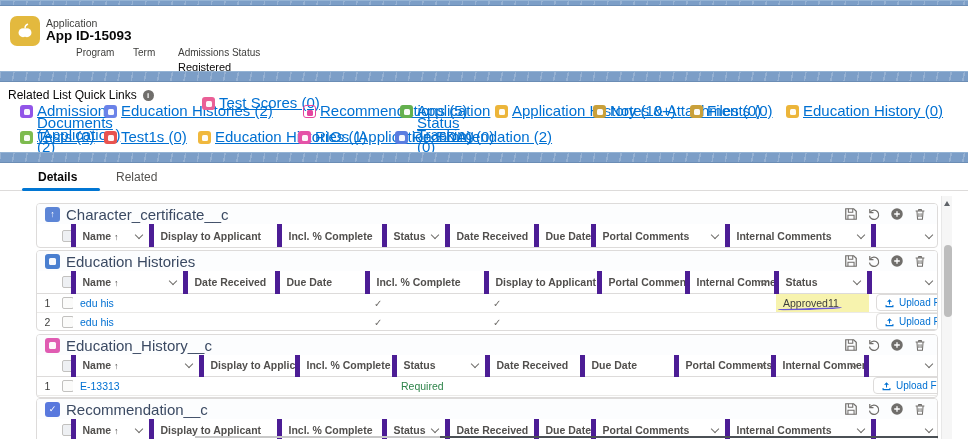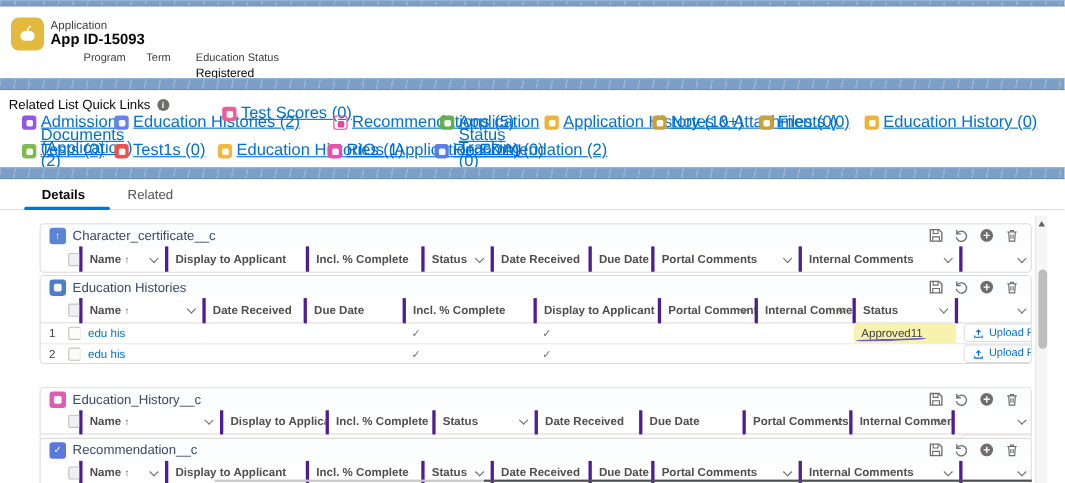--- a/index.html
+++ b/index.html
@@ -50,27 +50,27 @@
   .tab.idle { color:#54524f; }
   .tab-underline { position:absolute; left:22px; top:25px; width:78px; height:3px; background:#0176d3; border-radius:2px; }
 
   
   .card { position:absolute; left:36px; width:902px; background:#fff; border:1px solid #dddbda; border-radius:4px; overflow:hidden; }
   .card-head { height:20px; display:flex; align-items:center; gap:6px; padding:0 8px; background:#fcfdfe; }
   .sec-ico { width:15px; height:15px; border-radius:3px; color:#fff; font-size:9px; line-height:15px; text-align:center; flex:0 0 15px; }
   .ico-arrow::after { content:"↑"; }
   .ico-doc::after { content:""; display:block; width:7px; height:7px; margin:4px auto 0; background:rgba(255,255,255,.95); border-radius:1.5px; }
   .ico-check::after { content:"✓"; }
-  .sec-title { font-size:12px; color:#3b4a63; }
+  .sec-title { font-size:15px; color:#3b4a63; }
   .head-actions { margin-left:auto; display:flex; gap:9px; align-items:center; padding-right:2px; }
   .act { width:14px; height:14px; cursor:pointer; display:inline-flex; }
 
   table.grid { width:100%; border-collapse:collapse; table-layout:fixed; }
   table.grid th { font-size:10.5px; font-weight:700; color:#514f4d; text-align:left; padding:0 4px 0 7px; border-bottom:1px solid #dddbda; position:relative; overflow:hidden; white-space:nowrap; }
-  table.grid th.sep { border-left:3px solid #4c1d95; }
+  table.grid th.sep { border-left:5px solid #4c1d95; }
   .th-chev { position:absolute; right:7px; top:50%; margin-top:-4px; }
   .sort-arrow { font-size:9px; color:#514f4d; margin-left:3px; }
   table.grid td { font-size:10.5px; color:#3e3e3c; padding:0 4px 0 7px; border-bottom:1px solid #ebeae8; height:19px; overflow:hidden; white-space:nowrap; }
   td.num { color:#706e6b; font-size:10px; text-align:center; padding:0; }
   .cb { display:inline-block; width:12px; height:12px; border:1px solid #c2c1bf; border-radius:2px; background:#fbfbfa; cursor:pointer; vertical-align:middle; }
   .cb.hd { background:#eef0f3; }
   a.lnk { color:#0070d2; text-decoration:none; cursor:pointer; }
   .check { color:#706e6b; font-size:10px; }
   td.hl { background:#f7f3ae; position:relative; }
   .scribble { position:absolute; left:2px; bottom:2px; width:64px; height:3px; border-bottom:2.5px solid #6a58d8; border-radius:60%; transform:rotate(-1.6deg); }
@@ -104,21 +104,21 @@
     <div class="rec-title">App ID-15093</div>
 
 
     <div class="field" style="left:76px">
       <div class="f-label">Program</div>
     </div>
     <div class="field" style="left:133px">
       <div class="f-label">Term</div>
     </div>
     <div class="field" style="left:178px">
-      <div class="f-label">Education Status</div>
+      <div class="f-label">Admissions Status</div>
       <div class="f-value">Registered</div>
     </div>
   </div>
 
   <div class="band band1"></div>
 
   <div class="quicklinks">
     <div class="ql-title"><span>Related List Quick Links</span><span class="info-ico">i</span></div>
 
     <a class="ql-item" style="left:20px;top:23px;width:86px">
@@ -333,21 +333,21 @@
                   <path d="M8 11V4.5M5.3 7L8 4.3 10.7 7" fill="none" stroke="#0070d2" stroke-width="1.5"></path>
                   <path d="M3 11.5V14h10v-2.5" fill="none" stroke="#0070d2" stroke-width="1.5"></path>
                 </svg>
                 <span>Upload Files</span>
               </button></td>
       </tr>
     </tbody>
       </table>
   </div>
 
-  <div class="card" style="top:352px;height:50px">
+  <div class="card" style="top:334px;height:64px">
     <div class="card-head">
       <span class="sec-ico ico-doc" style="background-color: rgb(224, 92, 178);"></span>
       <span class="sec-title">Education_History__c</span>
       <span class="head-actions">
         <span class="act">
             <svg viewBox="0 0 16 16">
               <path d="M2 2h9l3 3v9H2z" fill="none" stroke="#706e6b" stroke-width="1.4"></path>
               <path d="M5 2v4h5V2M4.5 14V9.5h7V14" fill="none" stroke="#706e6b" stroke-width="1.2"></path>
             </svg>
           </span>

